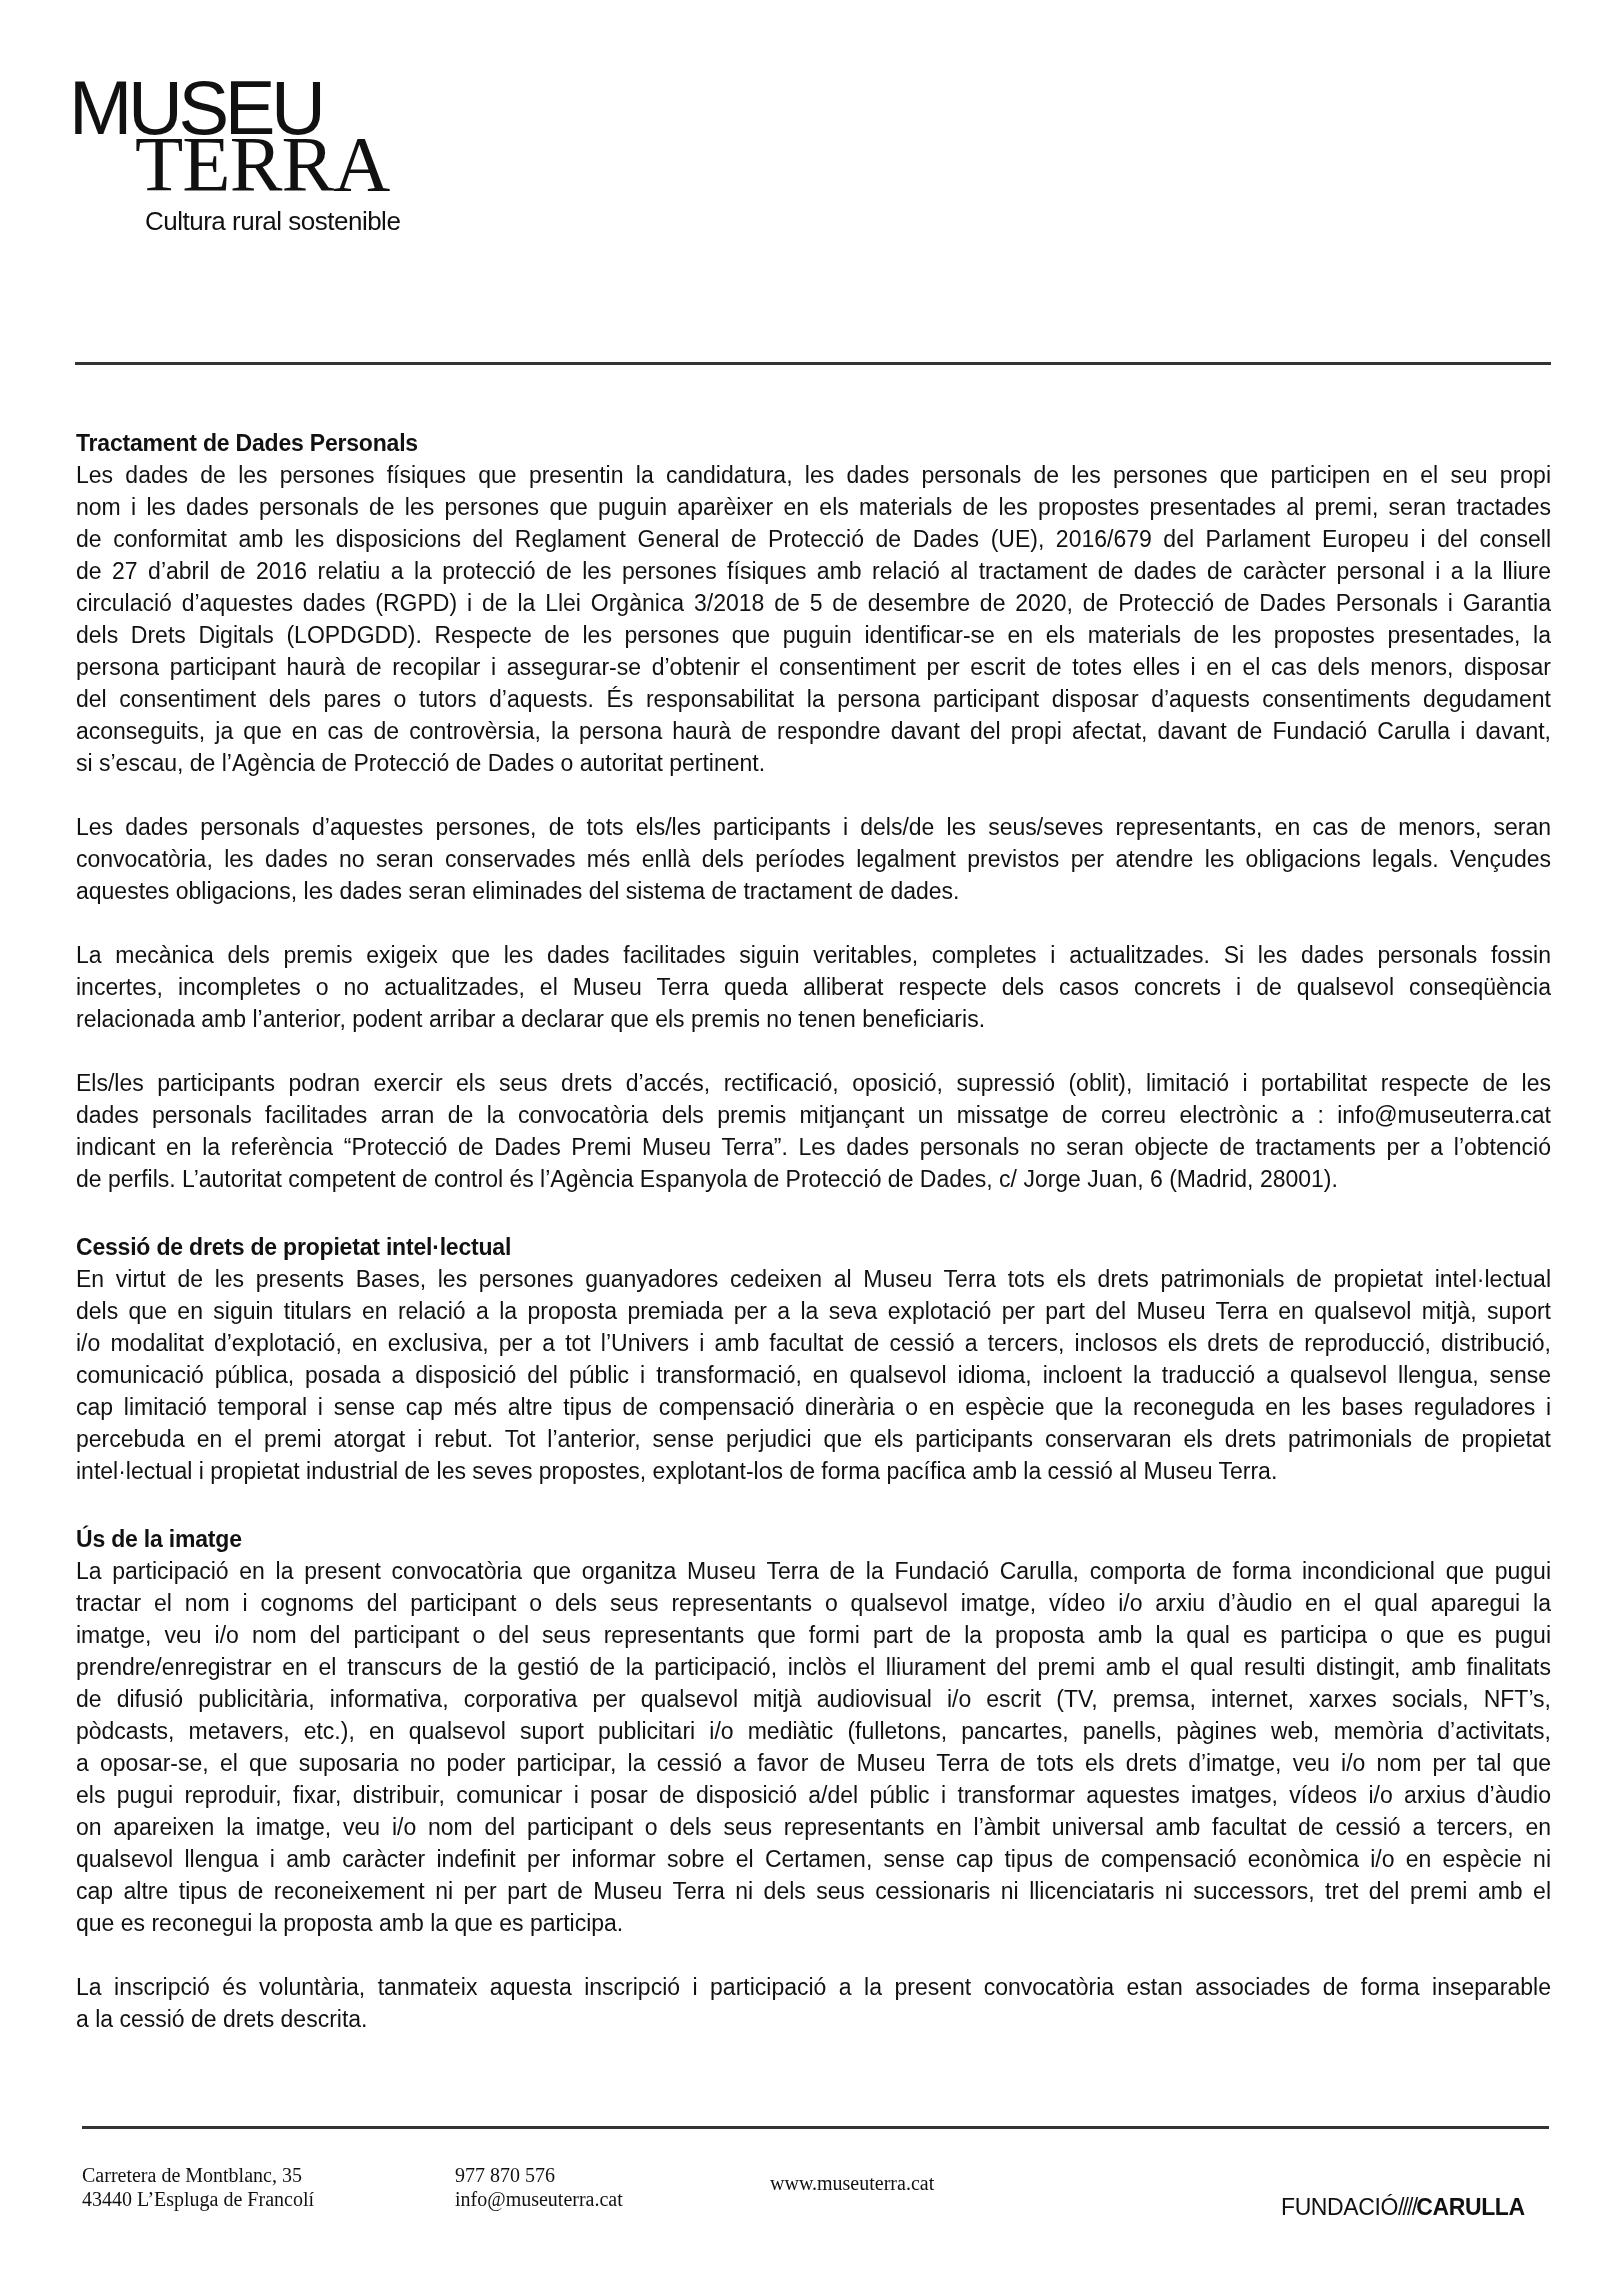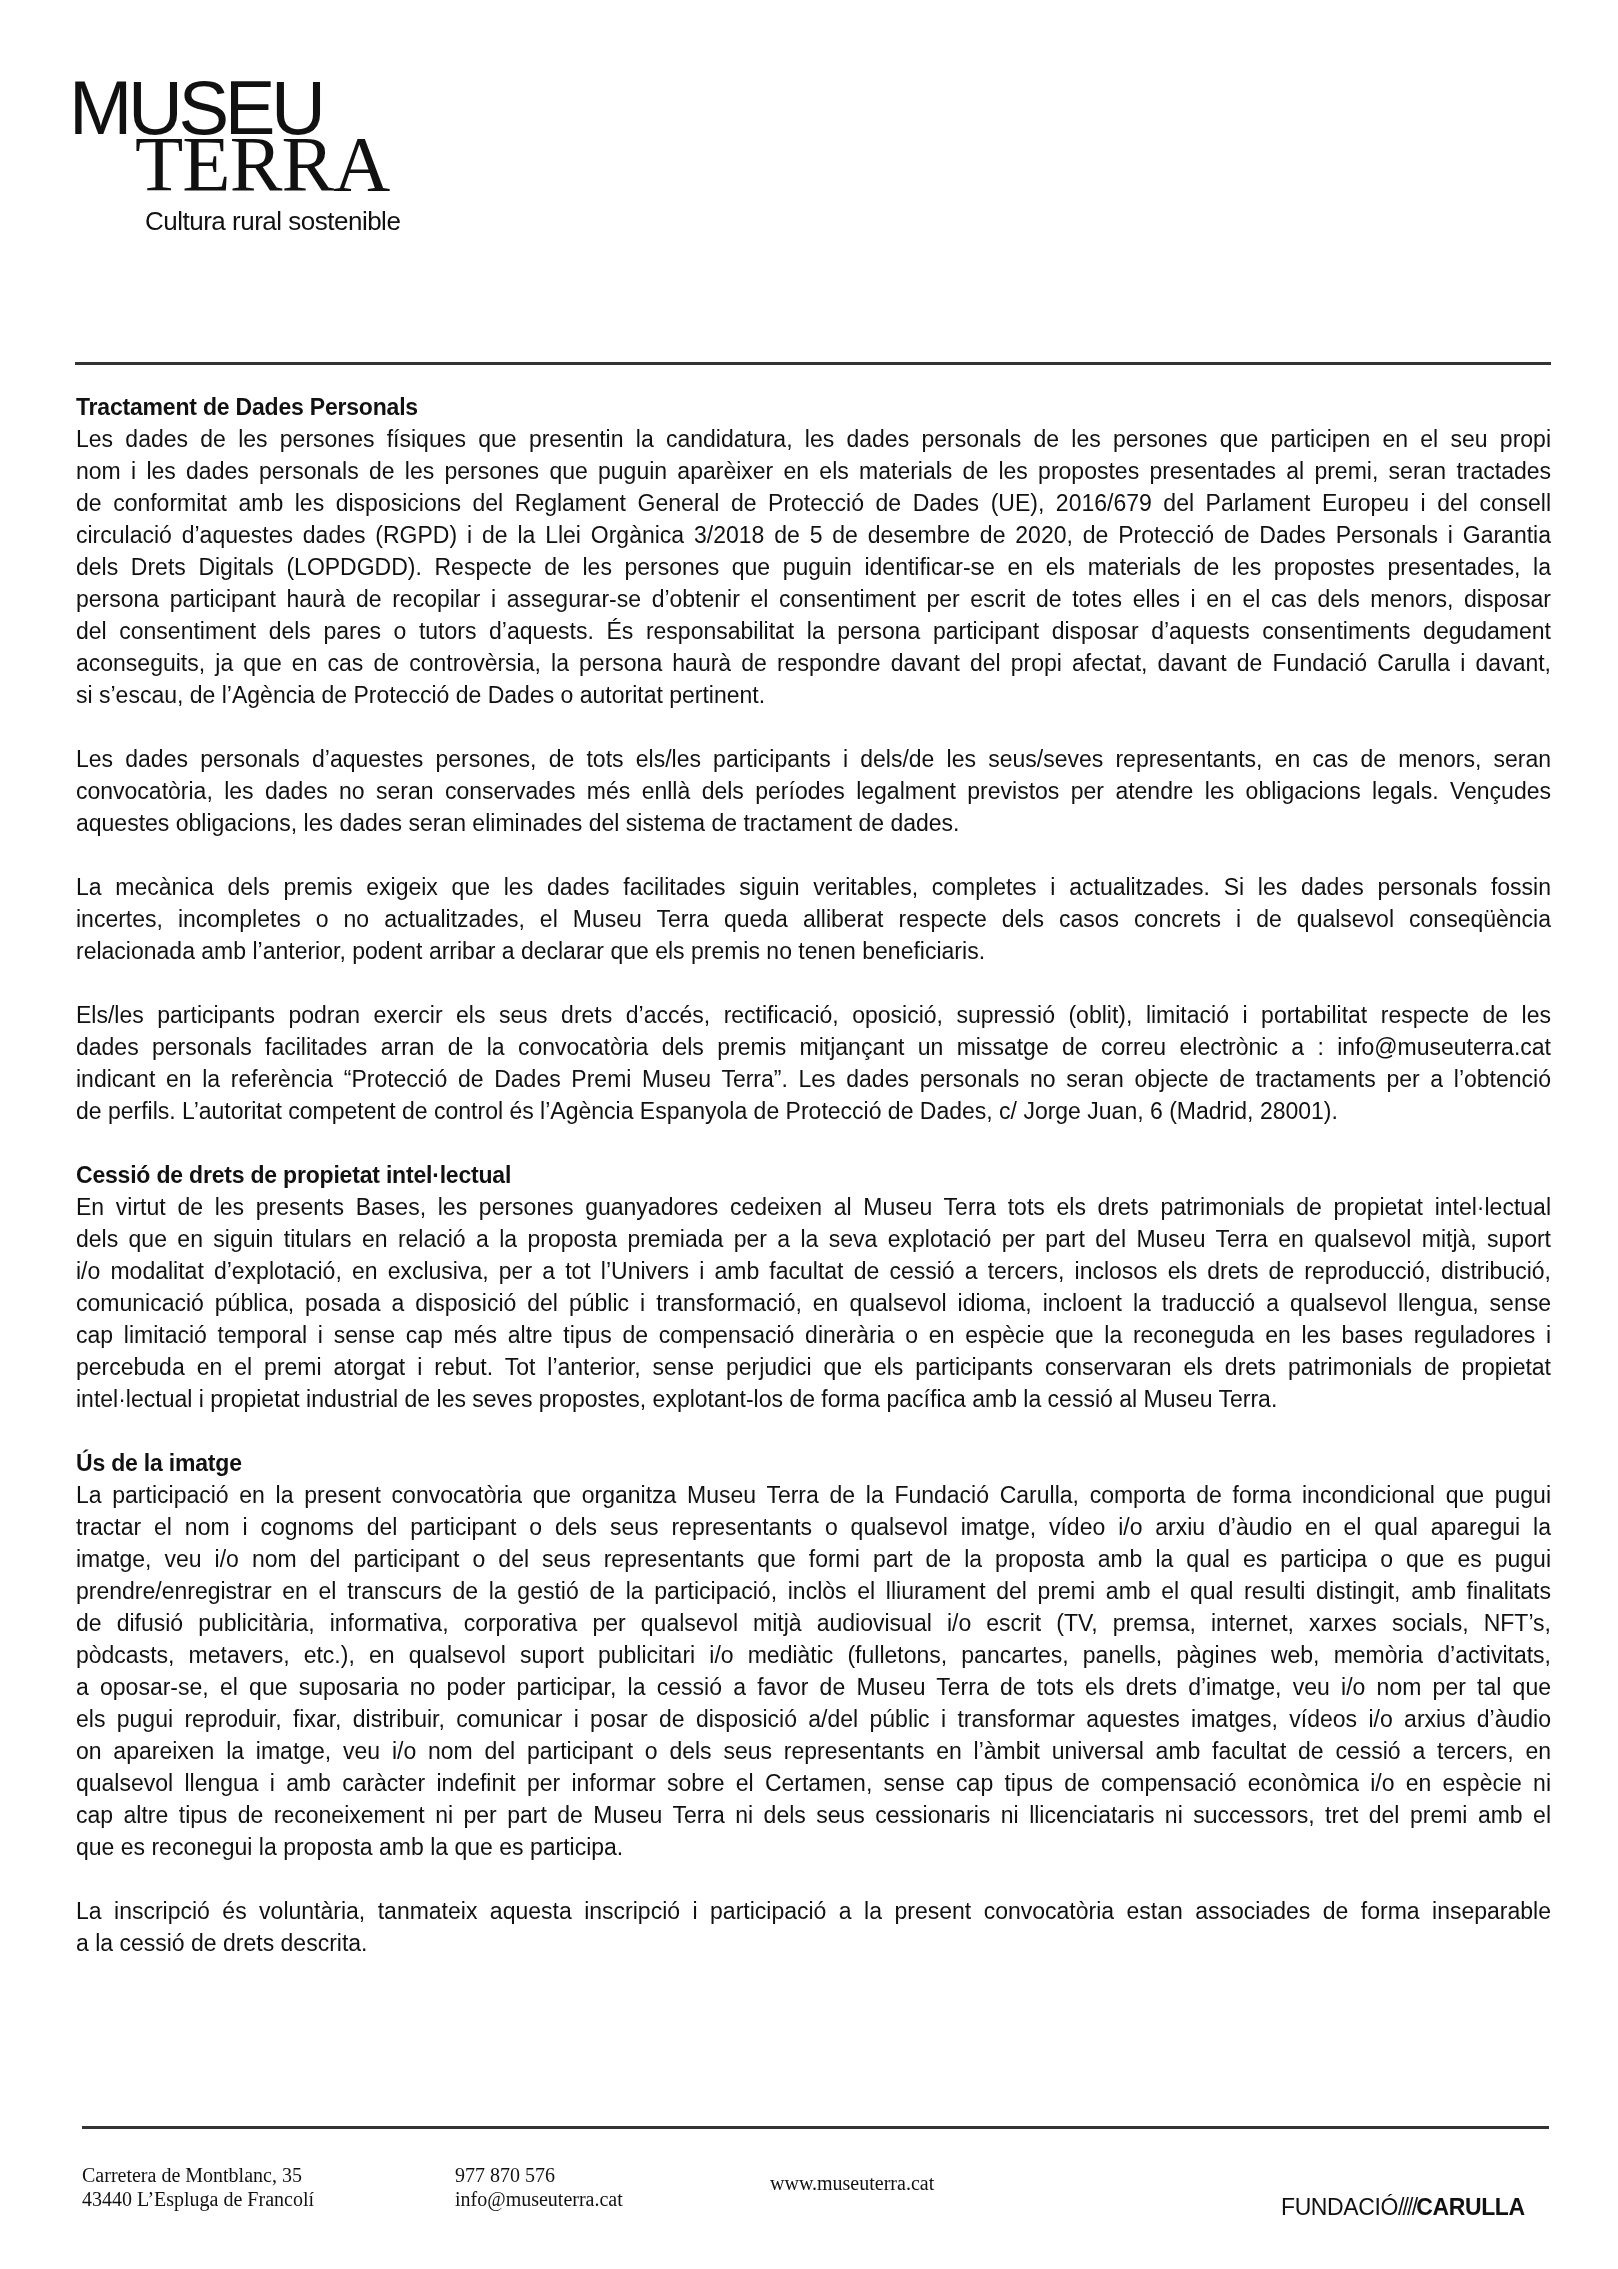--- a/index.html
+++ b/index.html
@@ -6,21 +6,21 @@
   body { width: 1618px; height: 2270px; position: relative; overflow: hidden; color: #111111; font-family: "Liberation Sans", sans-serif; }
   .logo { position: absolute; left: 69px; top: 62px; width: 372px; height: 177px; }
   .logo-museu { position: absolute; left: 0; top: 8px; font-family: "Liberation Sans", sans-serif; font-size: 76px; line-height: 76px; letter-spacing: -4.4px; color: #111; white-space: nowrap; }
   .logo-terra { position: absolute; left: 66px; top: 62px; font-family: "Liberation Serif", serif; font-size: 79px; line-height: 79px; letter-spacing: -0.9px; color: #111; white-space: nowrap; }
   .logo-tagline { position: absolute; left: 76px; top: 145px; font-family: "Liberation Sans", sans-serif; font-size: 26px; line-height: 28px; letter-spacing: -0.5px; color: #111; white-space: nowrap; }
   .rule { position: absolute; height: 2.7px; background: #333333; }
   .rule-top { left: 75px; top: 362px; width: 1476px; }
   .rule-bottom { left: 82px; top: 2126px; width: 1467px; }
   .content { position: absolute; left: 76px; top: 391px; width: 1475px; font-size: 23px; line-height: 32px; }
   .section { margin: 0; }
-  .heading { font-weight: bold; letter-spacing: -0.2px; white-space: nowrap; height: 32px; }
+  .heading { font-weight: bold; letter-spacing: -0.2px; white-space: nowrap; height: 32px; margin-top: 36px; }
   .para { margin: 0 0 32px 0; }
   .line { display: block; text-align: justify; text-align-last: justify; white-space: nowrap; height: 32px; overflow: visible; }
   .line.end { text-align: left; text-align-last: left; }
   .footer { position: absolute; left: 0; top: 2163px; width: 1618px; height: 53px; font-family: "Liberation Serif", serif; font-size: 20px; line-height: 24px; color: #111; }
   .fcol { position: absolute; top: 0; white-space: nowrap; }
   .fcol div { height: 24px; }
   .fcol-address { left: 82px; }
   .fcol-contact { left: 455px; }
   .fcol-web { left: 770px; top: 8px; }
   .fund-logo { position: absolute; left: 1281px; top: 2195px; font-family: "Liberation Sans", sans-serif; font-size: 23px; line-height: 25px; white-space: nowrap; color: #111; letter-spacing: -0.4px; }
@@ -39,20 +39,21 @@
 
 <div class="rule rule-top"></div>
 
 <div class="content" id="content">
     <div class="section">
       <div class="heading">Tractament de Dades Personals</div>
       <div class="para">
         <div class="line">Les dades de les persones físiques que presentin la candidatura, les dades personals de les persones que participen en el seu propi</div>
         <div class="line">nom i les dades personals de les persones que puguin aparèixer en els materials de les propostes presentades al premi, seran tractades</div>
         <div class="line">de conformitat amb les disposicions del Reglament General de Protecció de Dades (UE), 2016/679 del Parlament Europeu i del consell</div>
+        <div class="line">de 27 d’abril de 2016 relatiu a la protecció de les persones físiques amb relació al tractament de dades de caràcter personal i a la lliure</div>
         <div class="line">circulació d’aquestes dades (RGPD)  i de la Llei Orgànica 3/2018 de 5 de desembre de 2020, de Protecció de Dades Personals i Garantia</div>
         <div class="line">dels Drets Digitals (LOPDGDD). Respecte de les persones que puguin identificar-se en els materials de les propostes presentades, la</div>
         <div class="line">persona participant haurà de recopilar i assegurar-se d’obtenir el consentiment per escrit de totes elles i en el cas dels menors, disposar</div>
         <div class="line">del consentiment dels pares o tutors d’aquests. És responsabilitat la persona participant disposar d’aquests consentiments degudament</div>
         <div class="line">aconseguits, ja que en cas de controvèrsia, la persona haurà de respondre davant del propi afectat, davant de Fundació Carulla i davant,</div>
         <div class="line end">si s’escau, de l’Agència de Protecció de Dades o autoritat pertinent.</div>
       </div>
       <div class="para">
         <div class="line">Les dades personals d’aquestes persones, de tots els/les participants i dels/de les seus/seves representants, en cas de menors, seran</div>
         <div class="line">convocatòria, les dades no seran conservades més enllà dels períodes legalment previstos per atendre les obligacions legals. Vençudes</div>

